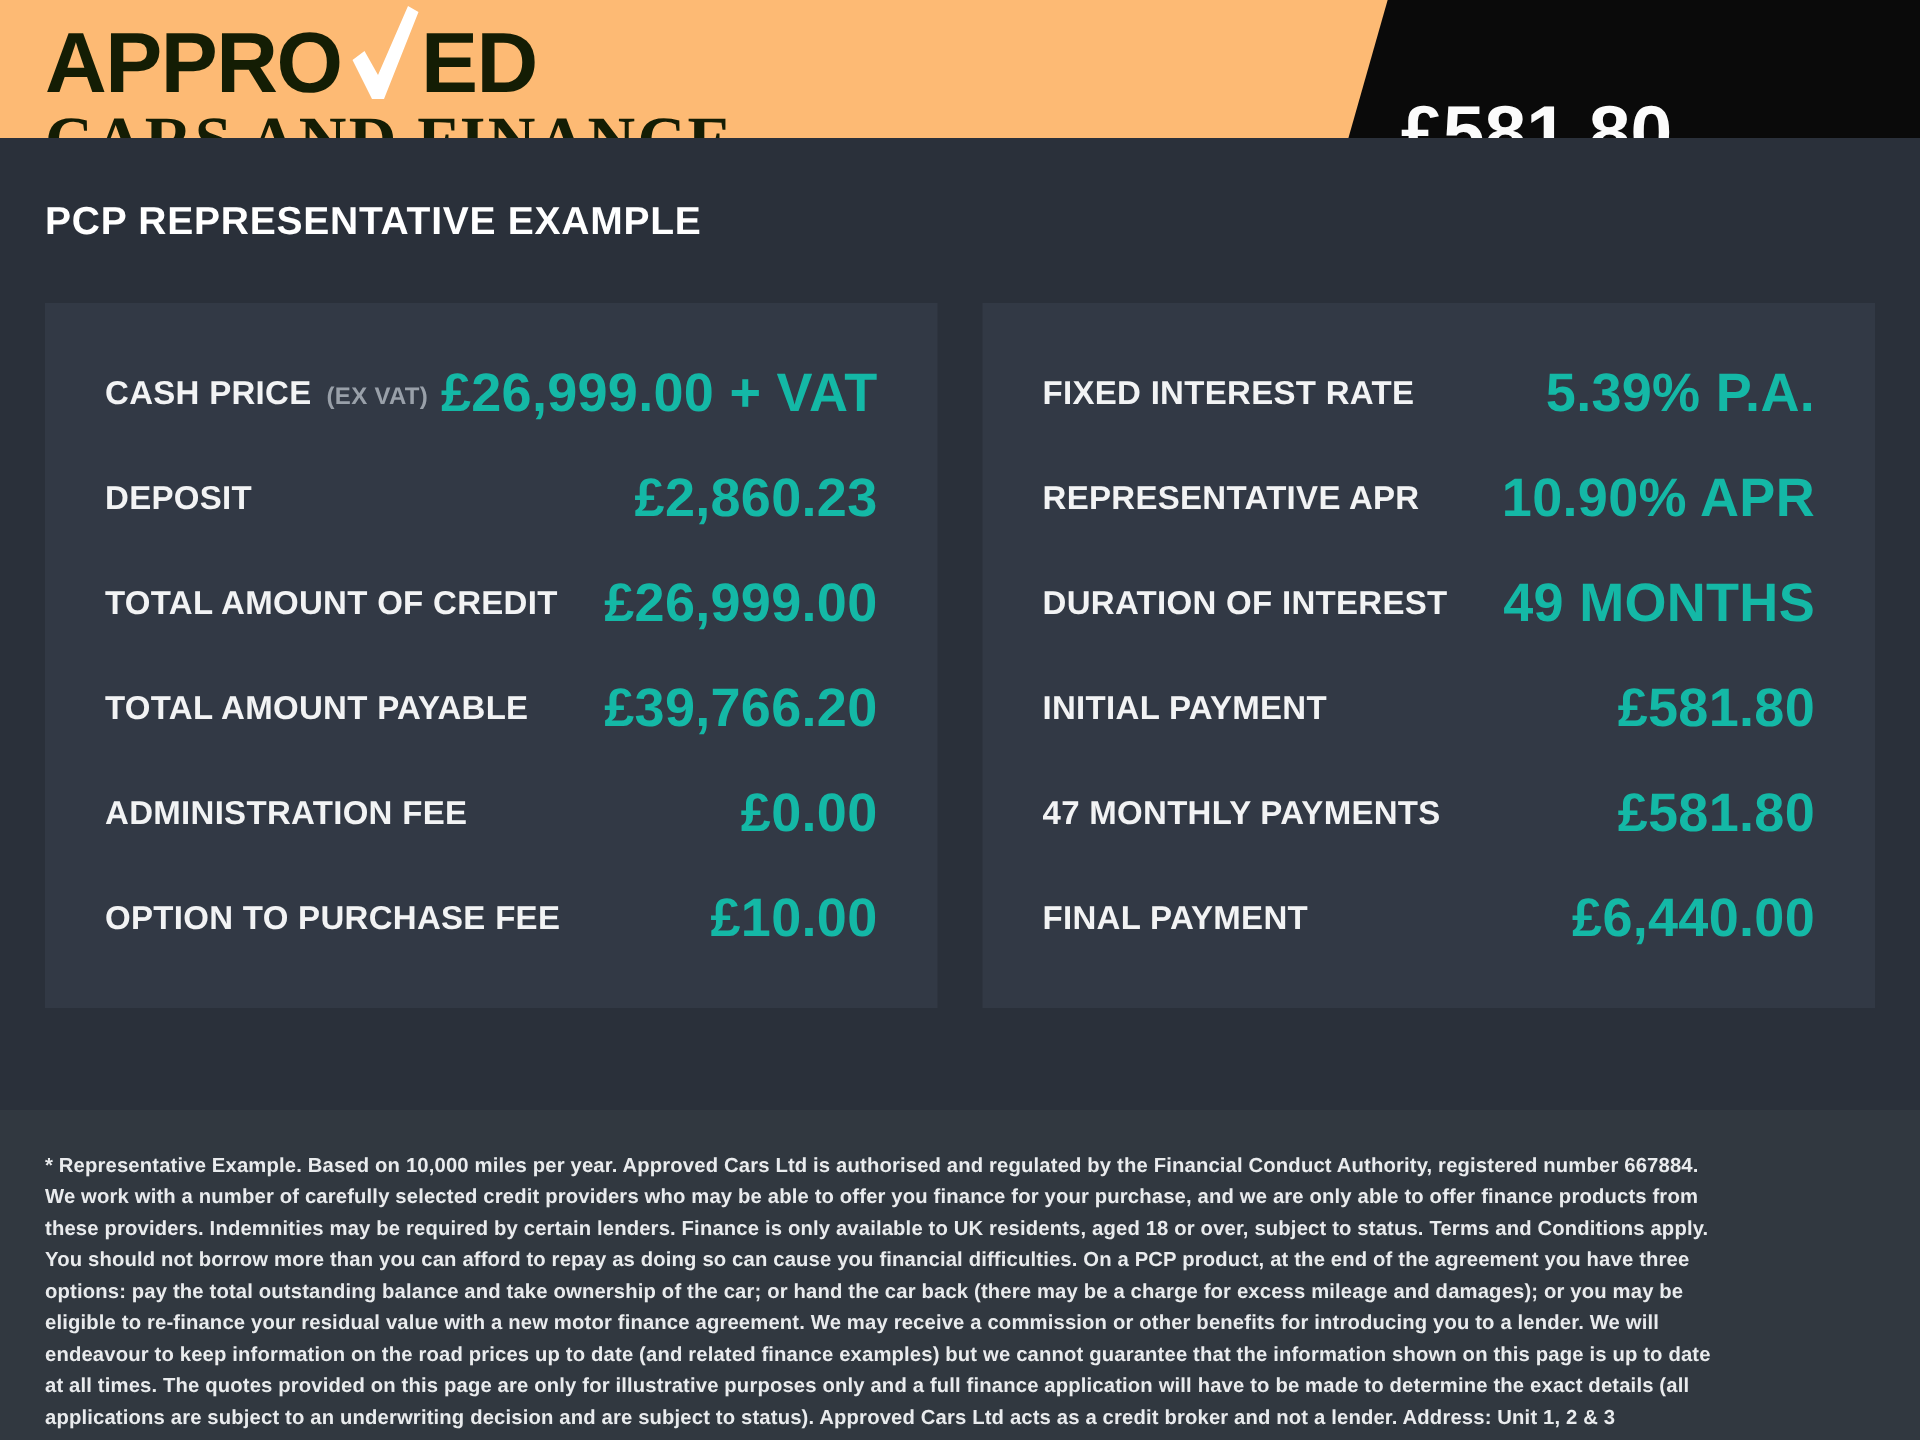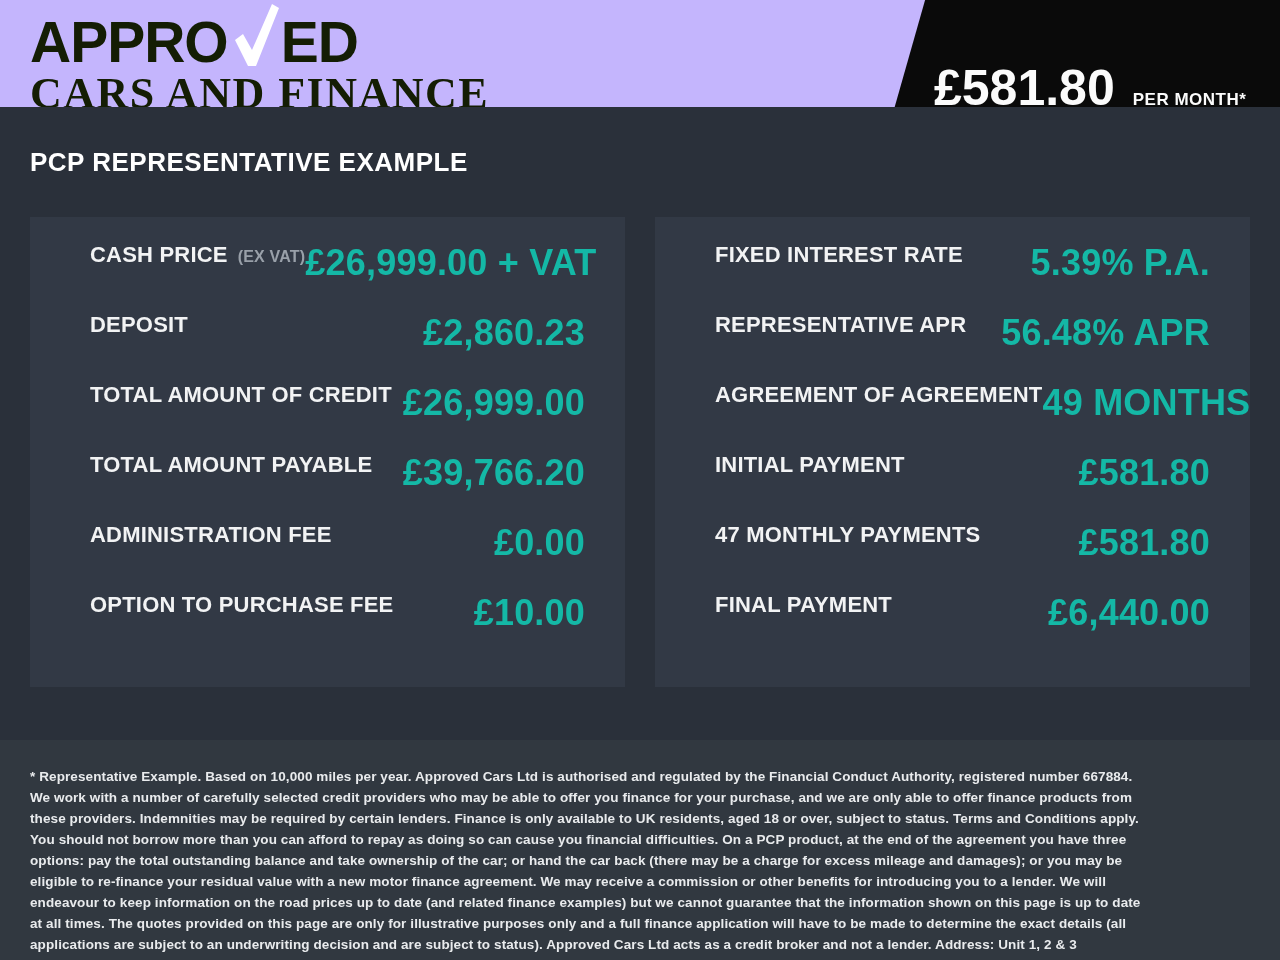--- a/index.html
+++ b/index.html
@@ -6,22 +6,22 @@
   html, body { width: 1280px; height: 960px; overflow: hidden; }
   body {
     font-family: "Liberation Sans", sans-serif;
     background: #2a303a;
     position: relative;
   }
 
   
   .header {
     position: relative;
-    width: 1280px; height: 107px;
-    background: #c4b5fd;
+    width: 1280px; height: 92px;
+    background: #fdba74;
     overflow: hidden;
   }
   .logo {
     position: absolute; left: 30px; top: 12px;
     color: #141d04;
   }
   .logo-line1 {
     display: flex; align-items: flex-start;
     font-size: 57px; font-weight: 900; letter-spacing: -1px;
     line-height: 60px;
@@ -63,21 +63,21 @@
     letter-spacing: 0.5px; line-height: 26px;
   }
   .panels { display: flex; gap: 30px; margin-top: 42px; }
   .panel {
     width: 595px; height: 470px;
     background: #323945;
     padding: 25px 40px;
   }
   .row {
     height: 70px;
-    display: flex; justify-content: space-between;  margin-left: 20px;
+    display: flex; justify-content: space-between; align-items: center;
   }
   .row-label {
     color: #f2f3f4; font-size: 22px; font-weight: 700; letter-spacing: 0.2px;
     white-space: nowrap;
   }
   .row-note {
     color: #99a0a9; font-size: 16px; font-weight: 700; margin-left: 10px;
   }
   .row-value {
     color: #14b8a6; font-size: 36px; font-weight: 700; letter-spacing: 0.2px;
@@ -150,24 +150,24 @@
       </div>
     </div>
 
     <div class="panel">
       <div class="row">
         <div class="row-label">FIXED INTEREST RATE</div>
         <div class="row-value">5.39% P.A.</div>
       </div>
       <div class="row">
         <div class="row-label">REPRESENTATIVE APR</div>
-        <div class="row-value">56.48% APR</div>
+        <div class="row-value">10.90% APR</div>
       </div>
       <div class="row">
-        <div class="row-label">AGREEMENT OF AGREEMENT</div>
+        <div class="row-label">DURATION OF INTEREST</div>
         <div class="row-value">49 MONTHS</div>
       </div>
       <div class="row">
         <div class="row-label">INITIAL PAYMENT</div>
         <div class="row-value">£581.80</div>
       </div>
       <div class="row">
         <div class="row-label">47 MONTHLY PAYMENTS</div>
         <div class="row-value">£581.80</div>
       </div>

